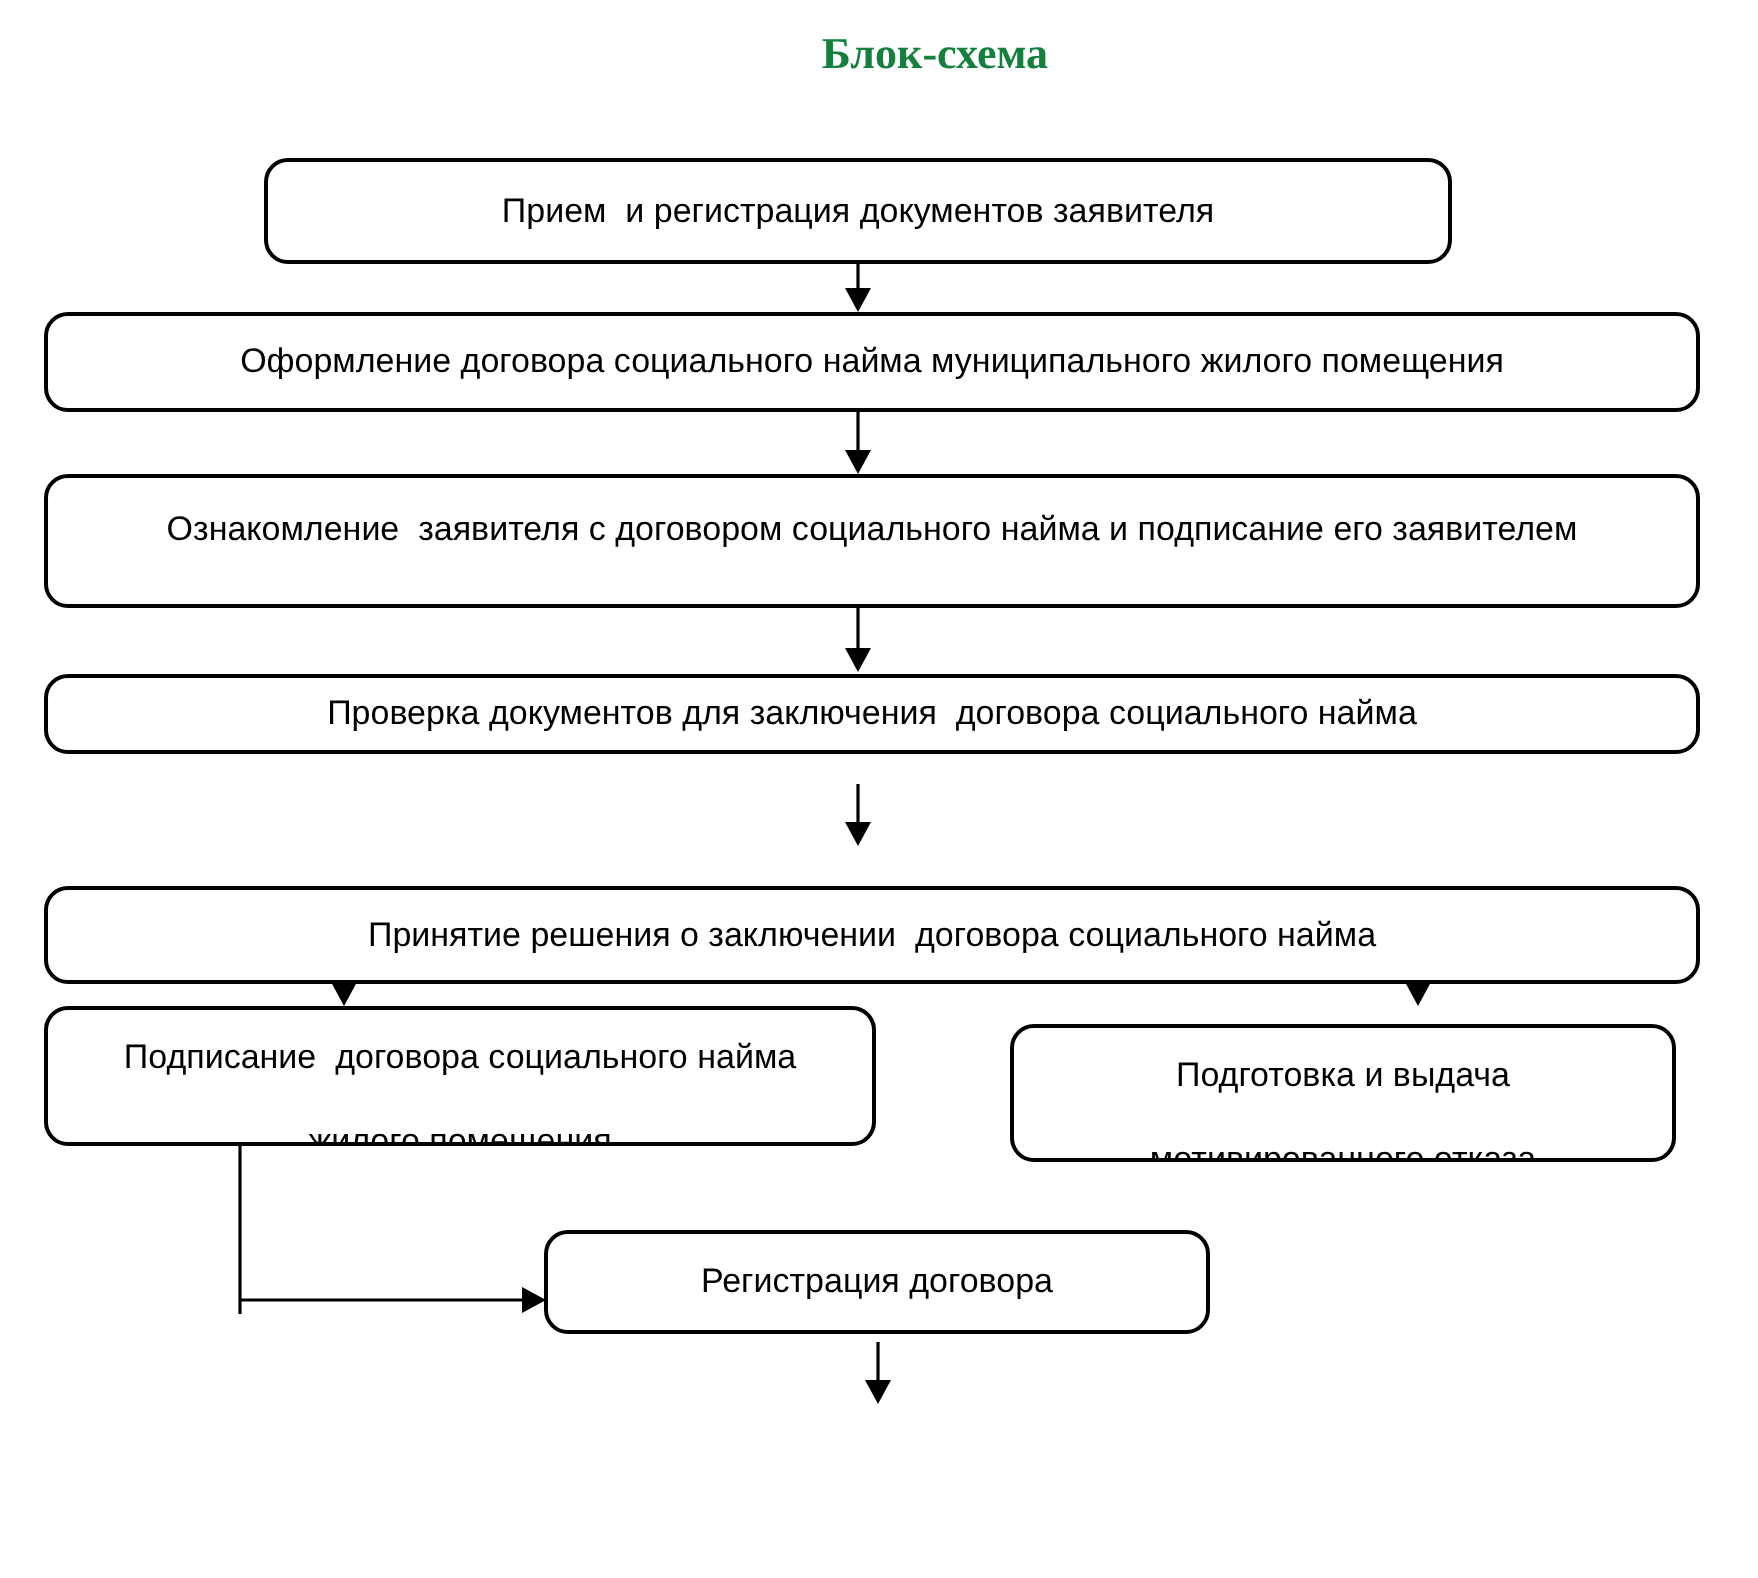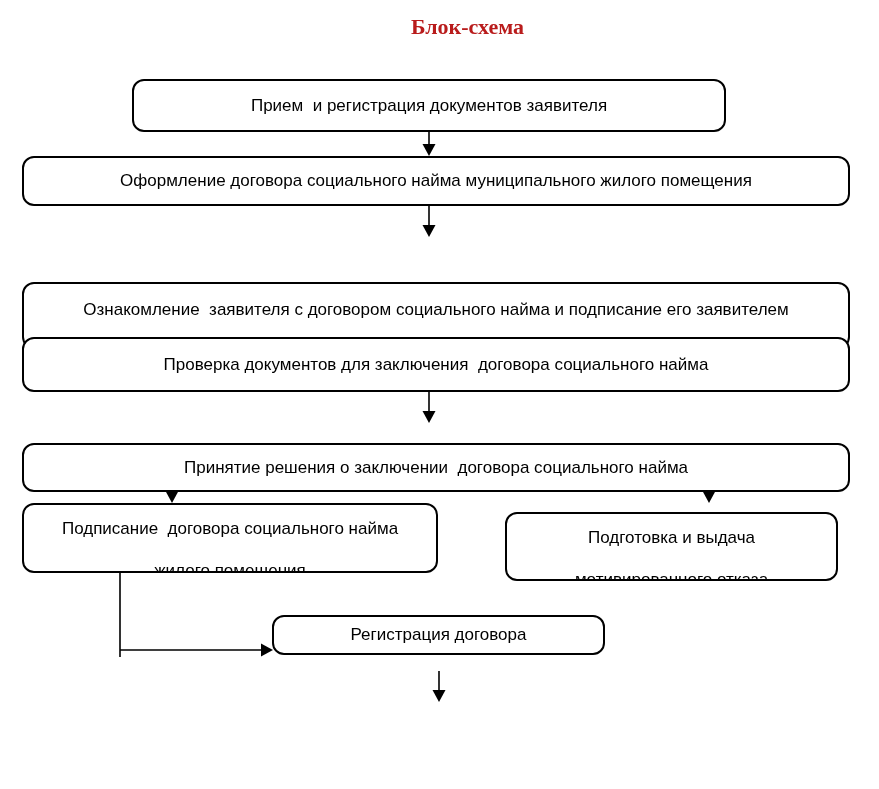--- a/index.html
+++ b/index.html
@@ -15,21 +15,21 @@
   .title {
     position: absolute;
     top: 14px;
     left: 56px;
     right: 0;
     margin: 0;
     text-align: center;
     font-family: "Liberation Serif", serif;
     font-weight: bold;
     font-size: 22px;
-    color: #b91c1c;
+    color: #15803d;
   }
   .arrows {
     position: absolute;
     left: 0; top: 0;
     width: 879px; height: 789px;
     pointer-events: none;
   }
   .node {
     position: absolute;
     box-sizing: border-box;
@@ -46,35 +46,34 @@
     align-items: center;
     justify-content: center;
     text-align: center;
     padding: 15px 6px;
     line-height: 22px;
   }
   .node.topline {
     text-align: center;
     padding: 13px 6px 0 6px;
     line-height: 25px;
-    margin-top: 45px;
   }
   .node.twoline {
     text-align: center;
     padding: 3px 8px 0 8px;
     line-height: 42px;
   }
   .n1 { left: 132px; top: 79px;  width: 594px; height: 53px; }
   .n2 { left: 22px;  top: 156px; width: 828px; height: 50px; border-radius: 12px; }
   .n3 { left: 22px;  top: 237px; width: 828px; height: 67px; }
-  .n4 { left: 22px;  top: 337px; width: 828px; height: 55px; }
+  .n4 { left: 22px;  top: 337px; width: 828px; height: 40px; }
   .n5 { left: 22px;  top: 423px; width: 828px; height: 49px; margin-top: 20px; }
   .n6 { left: 22px;  top: 503px; width: 416px; height: 70px; }
   .n7 { left: 505px; top: 512px; width: 333px; height: 69px; }
-  .n8 { left: 272px; top: 615px; width: 333px; height: 40px; }
+  .n8 { left: 272px; top: 615px; width: 333px; height: 52px; }
   .n9 { left: 272px; top: 702px; width: 333px; height: 51px; }
   .arrows line, .arrows path { stroke: #000000; stroke-width: 1.6; fill: none; }
   .arrows polygon { fill: #000000; stroke: none; }
 </style>
 </head>
 <body>
 
 <div class="canvas">
 
   <h1 class="title">Блок-схема</h1>

